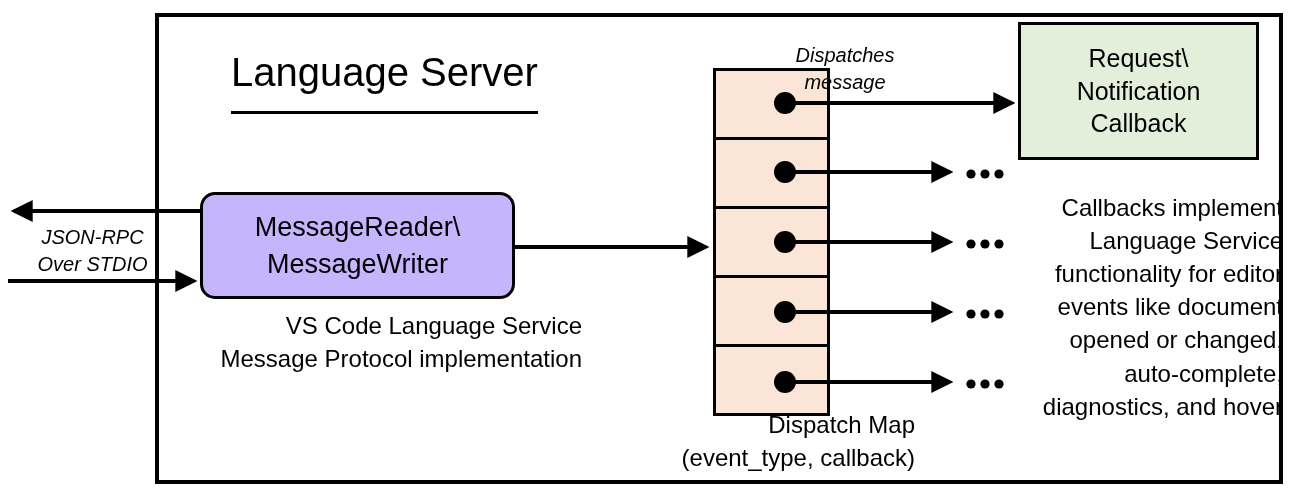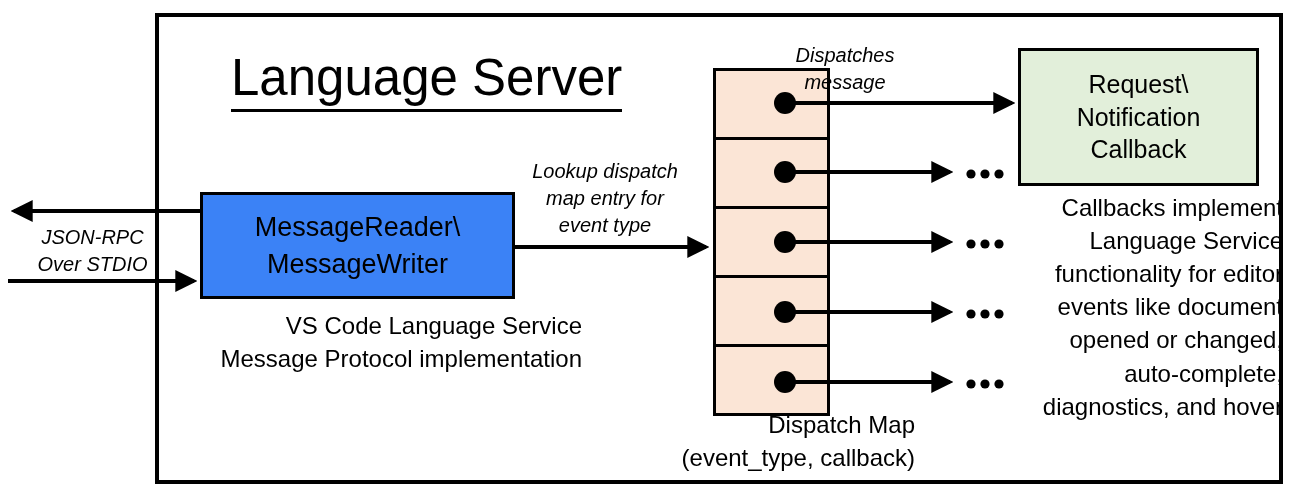--- a/index.html
+++ b/index.html
@@ -18,24 +18,24 @@
     position: absolute;
     left: 155px; top: 13px;
     width: 1128px; height: 471px;
     border: 4px solid #000;
     background: transparent;
   }
 
   .diagram-title {
     position: absolute;
     left: 231px; top: 50px;
-    font-size: 51px;
+    font-size: 40px;
     line-height: 1.1;
     border-bottom: 3px solid #000;
-    padding-bottom: 3px;
+    padding-bottom: 17px;
     white-space: pre-line;
   }
 
   .node {
     position: absolute;
     border: 3px solid #000;
     display: flex;
     align-items: center;
     justify-content: center;
     text-align: center;
@@ -43,21 +43,21 @@
   }
 
   .message-box {
     left: 200px; top: 192px;
     width: 315px; height: 107px;
     font-size: 27px;
     line-height: 1.35;
   }
 
   .callback-box {
-    left: 1018px; top: 48px;
+    left: 1018px; top: 22px;
     width: 241px; height: 138px;
     font-size: 25px;
     line-height: 1.3;
   }
 
   .dispatch-map {
     position: absolute;
     left: 713px; top: 68px;
     width: 117px; height: 348px;
     border: 3px solid #000;
@@ -102,29 +102,26 @@
 
 <div class="canvas">
 
   <div class="outer-box"></div>
 
   <div class="diagram-title">Language Server</div>
 
   <div class="flow-label label-io">JSON-RPC
 Over STDIO</div>
 
-  <div class="node message-box" style="background-color: #3b82f6;">MessageReader\
+  <div class="node message-box" style="background-color: #c4b5fd; border-radius: 15px;">MessageReader\
 MessageWriter</div>
 
   <div class="caption caption-message">VS Code Language Service
 Message Protocol implementation</div>
 
-  <div class="flow-label label-lookup">Lookup dispatch
-map entry for
-event type</div>
 
   <div class="dispatch-map" style="background-color: rgb(251, 229, 214);">
     <div class="dispatch-cell"></div>
     <div class="dispatch-cell"></div>
     <div class="dispatch-cell"></div>
     <div class="dispatch-cell"></div>
     <div class="dispatch-cell"></div>
   </div>
 
   <div class="caption caption-dispatch">Dispatch Map

